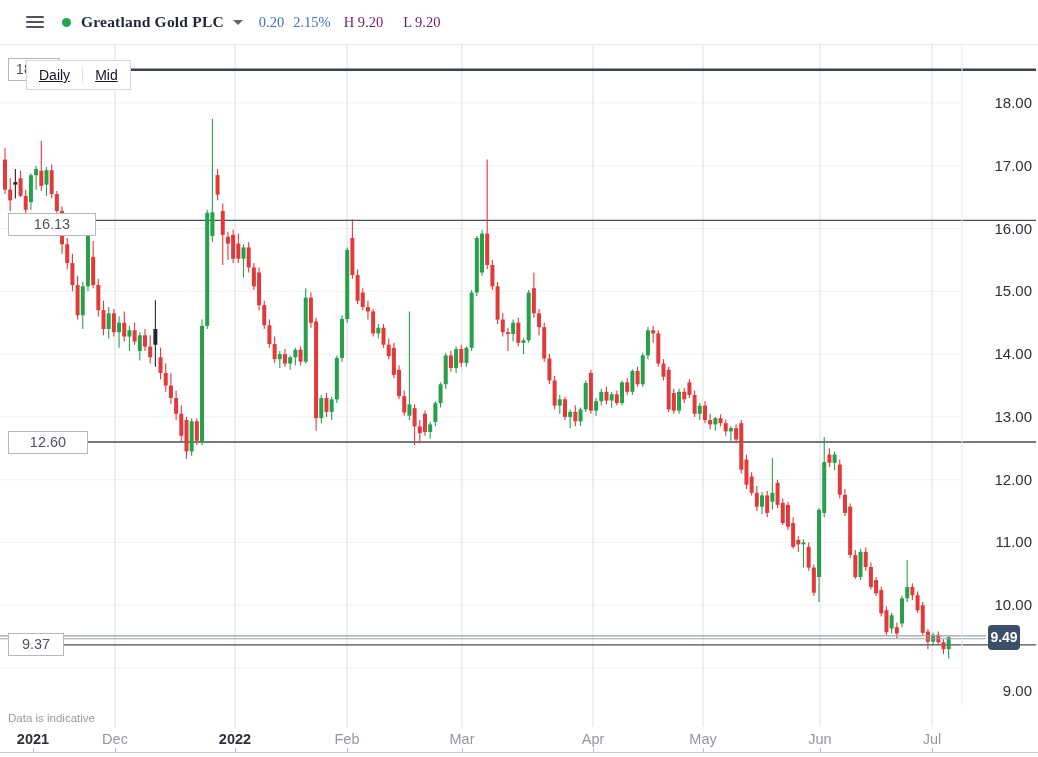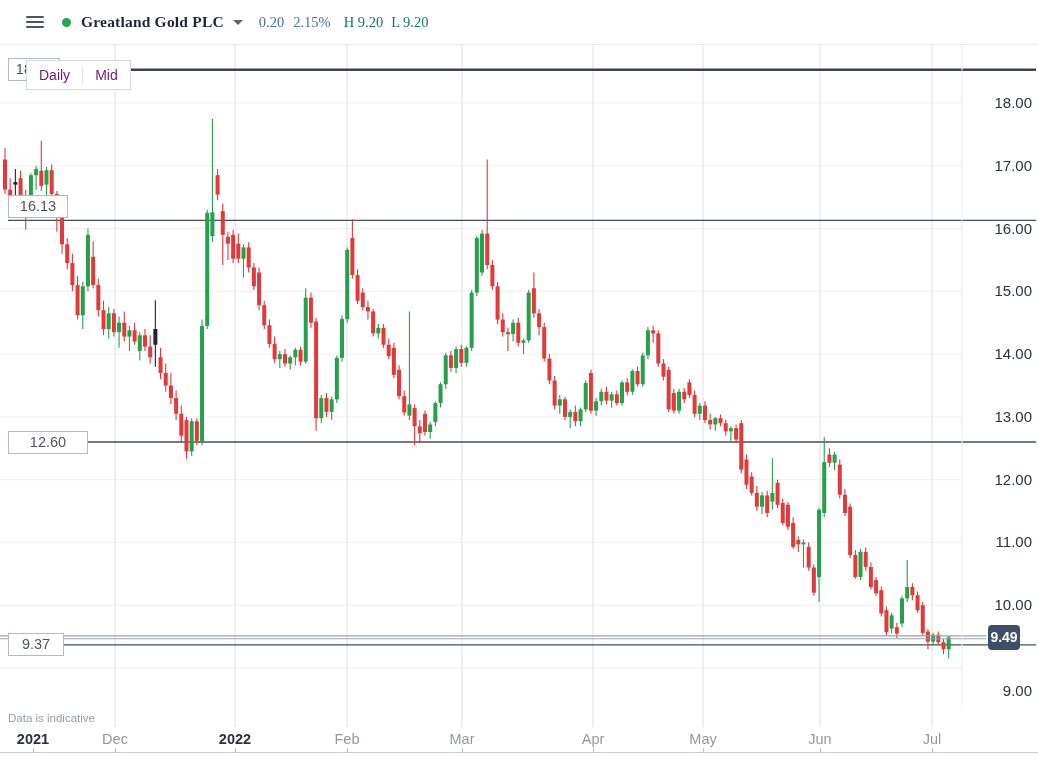--- a/index.html
+++ b/index.html
@@ -9,26 +9,26 @@
   .header{position:absolute;left:0;top:0;width:1038px;height:44px;background:#fff;
           border-bottom:1px solid #e8eaec;display:flex;align-items:center;z-index:6;font-family:Liberation Serif, serif;}
   .hamburger{margin-left:26px;width:18px;display:flex;flex-direction:column;gap:3px;cursor:pointer;}
   .hamburger span{display:block;height:2px;background:#4c5560;border-radius:1px;}
   .status-dot{width:9px;height:9px;border-radius:50%;margin-left:18px;}
   .symbol{margin-left:10px;font-size:15.5px;font-weight:bold;color:#1e2633;letter-spacing:.2px;display:flex;align-items:center;cursor:pointer;}
   .caret{width:0;height:0;border-left:5px solid transparent;border-right:5px solid transparent;
          border-top:5px solid #5a6472;margin-left:9px;}
   .chg{margin-left:16px;font-size:14.5px;color:#4370ad;}
   .pct{margin-left:9px;font-size:14.5px;color:#4370ad;}
-  .hl{margin-left:13px;font-size:14.5px;color:#0f766e;display:flex;gap:8px;}
+  .hl{margin-left:13px;font-size:14.5px;color:#701a75;display:flex;gap:20px;}
   
   #chart-svg{position:absolute;left:0;top:0;z-index:1;}
   .tabbar{position:absolute;left:26px;top:60px;height:28px;background:#fff;border:1px solid #d5d8db;
           display:flex;align-items:center;z-index:3;}
-  .tabitem{padding:0 12px;font-size:14px;color:#701a75;height:100%;display:flex;align-items:center;cursor:pointer;}
+  .tabitem{padding:0 12px;font-size:14px;color:#0f172a;height:100%;display:flex;align-items:center;cursor:pointer;text-decoration:underline;}
   .tabdiv{width:1px;height:16px;background:#e0e3e6;}
   .lvlbox{position:absolute;left:8px;height:23px;background:#fff;border:1.5px solid #b3b9bf;
           box-sizing:border-box;color:#4c545c;font-size:14.5px;line-height:20px;text-align:center;z-index:2;}
   .pricebadge{position:absolute;left:988px;width:32px;height:25px;background:#3d4e68;border-radius:4px;
           color:#fff;font-size:14px;font-weight:bold;text-align:center;line-height:25px;z-index:2;}
   .ylab{position:absolute;left:972px;width:60px;text-align:right;font-size:15px;color:#2b323d;z-index:2;}
   .xlab{position:absolute;top:731px;transform:translateX(-50%);font-size:14.5px;color:#9298a0;z-index:2;white-space:nowrap;}
   .xlab.bold{color:#2a313a;font-weight:600;}
   .disclaimer{position:absolute;left:8px;top:712px;font-size:11.5px;color:#959ba1;z-index:2;}
   .bottomline{position:absolute;left:0;top:752px;width:1038px;height:1px;background:#caced2;z-index:2;}
@@ -869,16 +869,16 @@
     <div class="btick" style="left:462px;"></div>
     <div class="xlab" style="left:593px;">Apr</div>
     <div class="btick" style="left:593px;"></div>
     <div class="xlab" style="left:703px;">May</div>
     <div class="btick" style="left:703px;"></div>
     <div class="xlab" style="left:820px;text-align:right;">Jun</div>
     <div class="btick" style="left:820px;"></div>
     <div class="xlab" style="left:932px;">Jul</div>
     <div class="btick" style="left:932px;"></div>
     <div class="lvlbox" style="top:58.226599999999934px;width:52px;">18.53</div>
-    <div class="lvlbox" style="top:195px;width:60px;">16.13</div>
+    <div class="lvlbox" style="top:213px;width:88px;">16.13</div>
     <div class="lvlbox" style="top:430.512px;width:80px;">12.60</div>
     <div class="lvlbox" style="top:633.2914000000001px;width:56px;">9.37</div>
   </div>
 
 </body></html>

